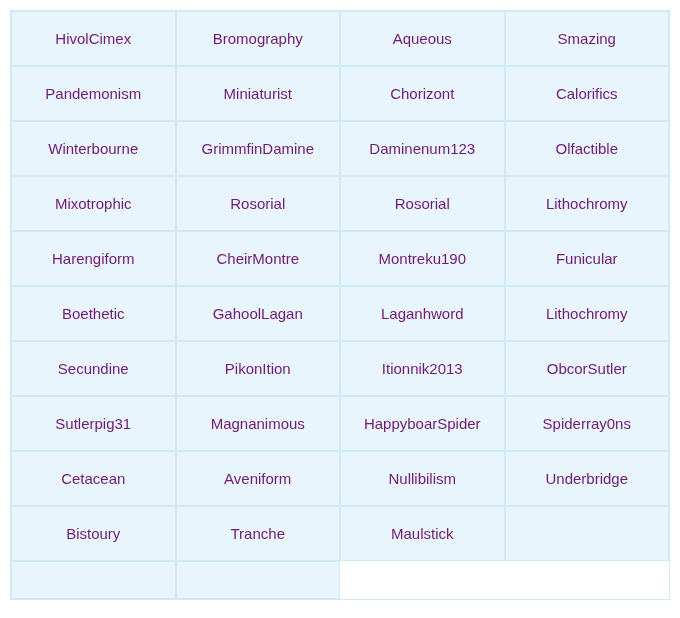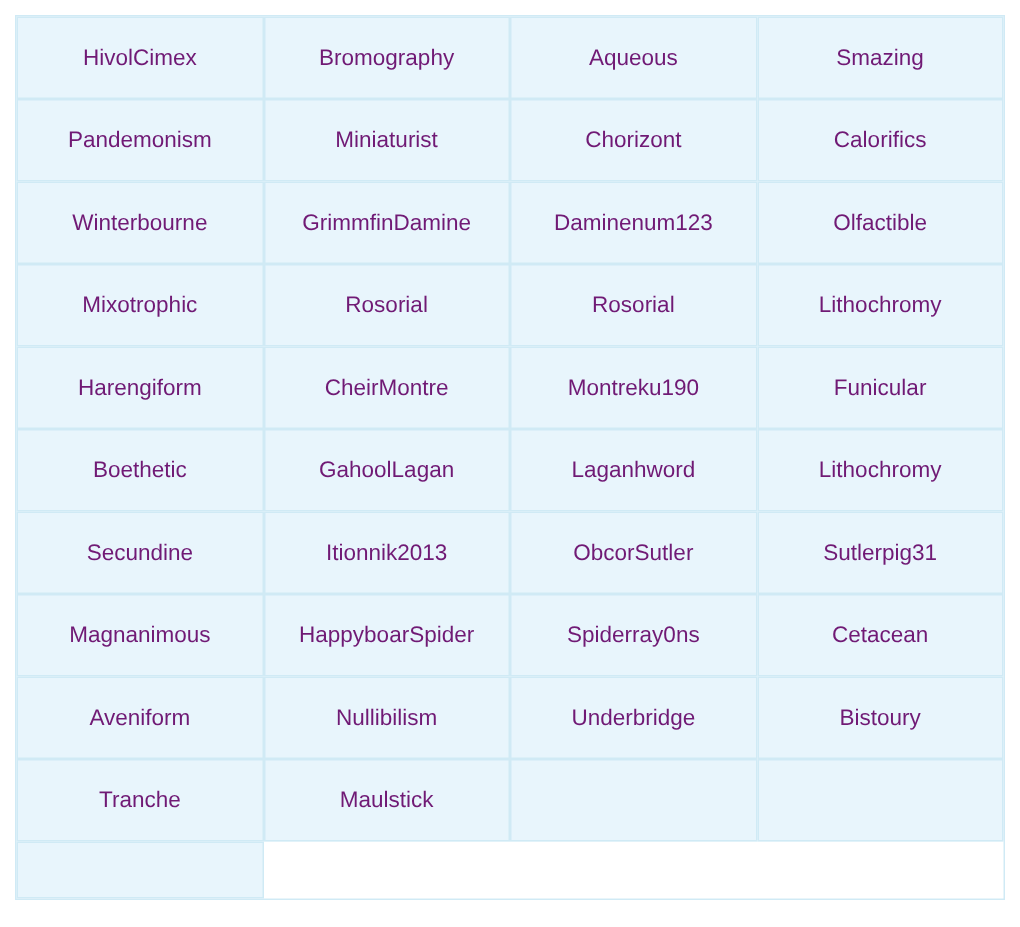--- a/index.html
+++ b/index.html
@@ -62,20 +62,21 @@
     <div class="grid-cell">Lithochromy</div>
     <div class="grid-cell">Harengiform</div>
     <div class="grid-cell">CheirMontre</div>
     <div class="grid-cell">Montreku190</div>
     <div class="grid-cell">Funicular</div>
     <div class="grid-cell">Boethetic</div>
     <div class="grid-cell">GahoolLagan</div>
     <div class="grid-cell">Laganhword</div>
     <div class="grid-cell">Lithochromy</div>
     <div class="grid-cell">Secundine</div>
+    <div class="grid-cell">PikonItion</div>
     <div class="grid-cell">Itionnik2013</div>
     <div class="grid-cell">ObcorSutler</div>
     <div class="grid-cell">Sutlerpig31</div>
     <div class="grid-cell">Magnanimous</div>
     <div class="grid-cell">HappyboarSpider</div>
     <div class="grid-cell">Spiderray0ns</div>
     <div class="grid-cell">Cetacean</div>
     <div class="grid-cell">Aveniform</div>
     <div class="grid-cell">Nullibilism</div>
     <div class="grid-cell">Underbridge</div>

